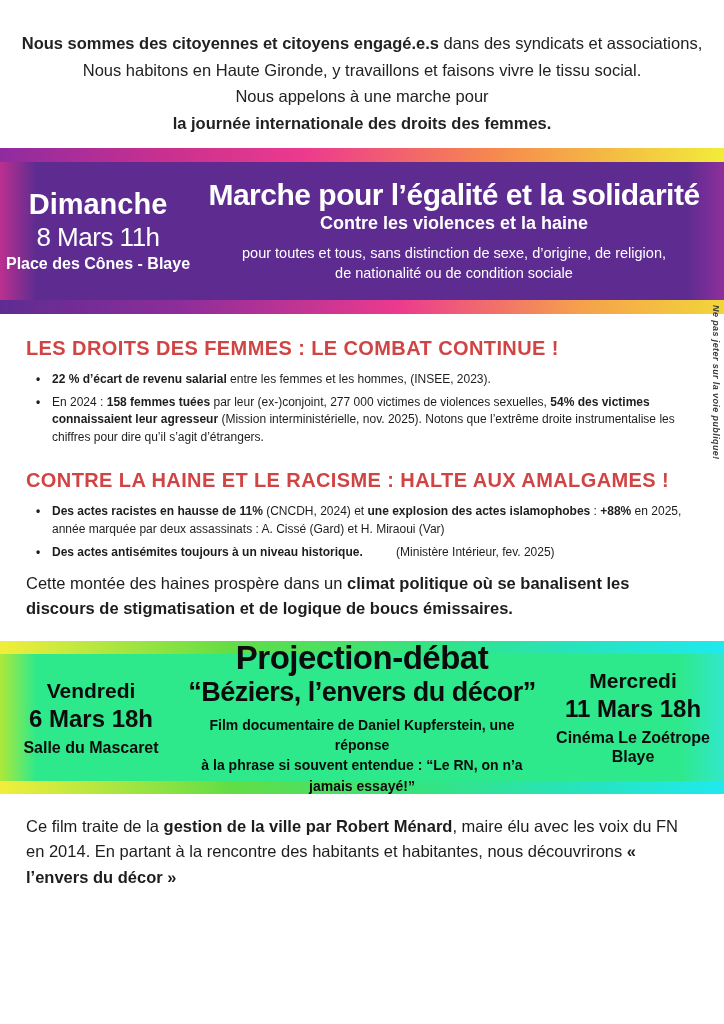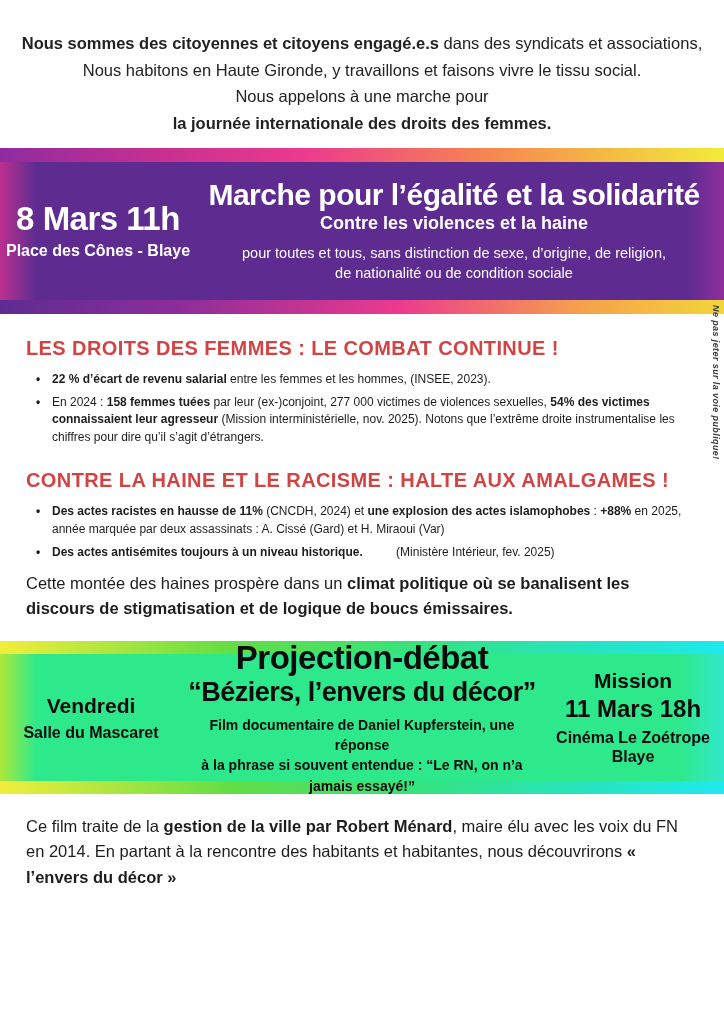--- a/index.html
+++ b/index.html
@@ -36,21 +36,21 @@
   
   .purple-banner {
     display: flex;
     align-items: center;
     height: 138px;
     background: linear-gradient(90deg, #bb308f 0%, #5e2c91 5%, #5e2c91 95%, #8e2f9b 100%);
     color: #ffffff;
   }
   .pb-left { width: 196px; text-align: center; line-height: 1.18; }
   .pb-day   { font-size: 29px; font-weight: bold; }
-  .pb-date  { font-size: 33px; font-weight: bold; letter-spacing: -0.5px; }
+  .pb-date  { font-size: 26px; font-weight: normal; letter-spacing: -0.5px; }
   .pb-place { font-size: 16px; font-weight: bold; margin-top: 3px; }
   .pb-right { flex: 1; text-align: center; padding: 0 14px 0 2px; }
   .pb-title { font-size: 30px; font-weight: bold; letter-spacing: -0.5px; }
   .pb-sub   { font-size: 18px; font-weight: bold; margin-top: 1px; }
   .pb-tag   { font-size: 14.5px; font-weight: normal; line-height: 1.4; margin-top: 9px; }
 
   
   .content { padding: 0 26px; }
   .sec-heading {
     color: #d14444;
@@ -123,20 +123,21 @@
   <div class="intro">
     <p><b>Nous sommes des citoyennes et citoyens engagé.e.s</b><span> dans des syndicats et associations,</span></p>
     <p>Nous habitons en Haute Gironde, y travaillons et faisons vivre le tissu social.</p>
     <p>Nous appelons à une marche pour</p>
     <p><b>la journée internationale des droits des femmes.</b></p>
   </div>
 
   <div class="grad-rainbow" style="margin-top:11px;"></div>
   <div class="purple-banner">
     <div class="pb-left">
+      <div class="pb-day">Dimanche</div>
       <div class="pb-date">8 Mars 11h</div>
       <div class="pb-place">Place des Cônes - Blaye</div>
     </div>
     <div class="pb-right">
       <div class="pb-title">Marche pour l’égalité et la solidarité</div>
       <div class="pb-sub">Contre les violences et la haine</div>
       <div class="pb-tag">
         <div>pour toutes et tous, sans distinction de sexe, d’origine, de religion,</div>
         <div>de nationalité ou de condition sociale</div>
       </div>
@@ -163,34 +164,35 @@
       <p class="plain-par"><span>Cette montée des haines prospère dans un </span><b>climat politique où se banalisent les discours de stigmatisation et de logique de boucs émissaires.</b></p>
     </section>
 
   </div>
 
   <div class="green-banner">
     <div class="grad-green"></div>
     <div class="green-body">
       <div class="gb-side">
         <div class="gb-day">Vendredi</div>
+        <div class="gb-date">6 Mars 18h</div>
         <div class="gb-place">
           <div>Salle du Mascaret</div>
         </div>
       </div>
       <div class="gb-center">
         <div class="gb-title">Projection-débat</div>
         <div class="gb-sub">“Béziers, l’envers du décor”</div>
         <div class="gb-desc">
           <div>Film documentaire de Daniel Kupferstein, une réponse</div>
           <div>à la phrase si souvent entendue : “Le RN, on n’a jamais essayé!”</div>
         </div>
       </div>
       <div class="gb-side">
-        <div class="gb-day">Mission</div>
+        <div class="gb-day">Mercredi</div>
         <div class="gb-date">11 Mars 18h</div>
         <div class="gb-place">
           <div>Cinéma Le Zoétrope</div>
           <div>Blaye</div>
         </div>
       </div>
     </div>
     <div class="grad-green"></div>
   </div>
 

